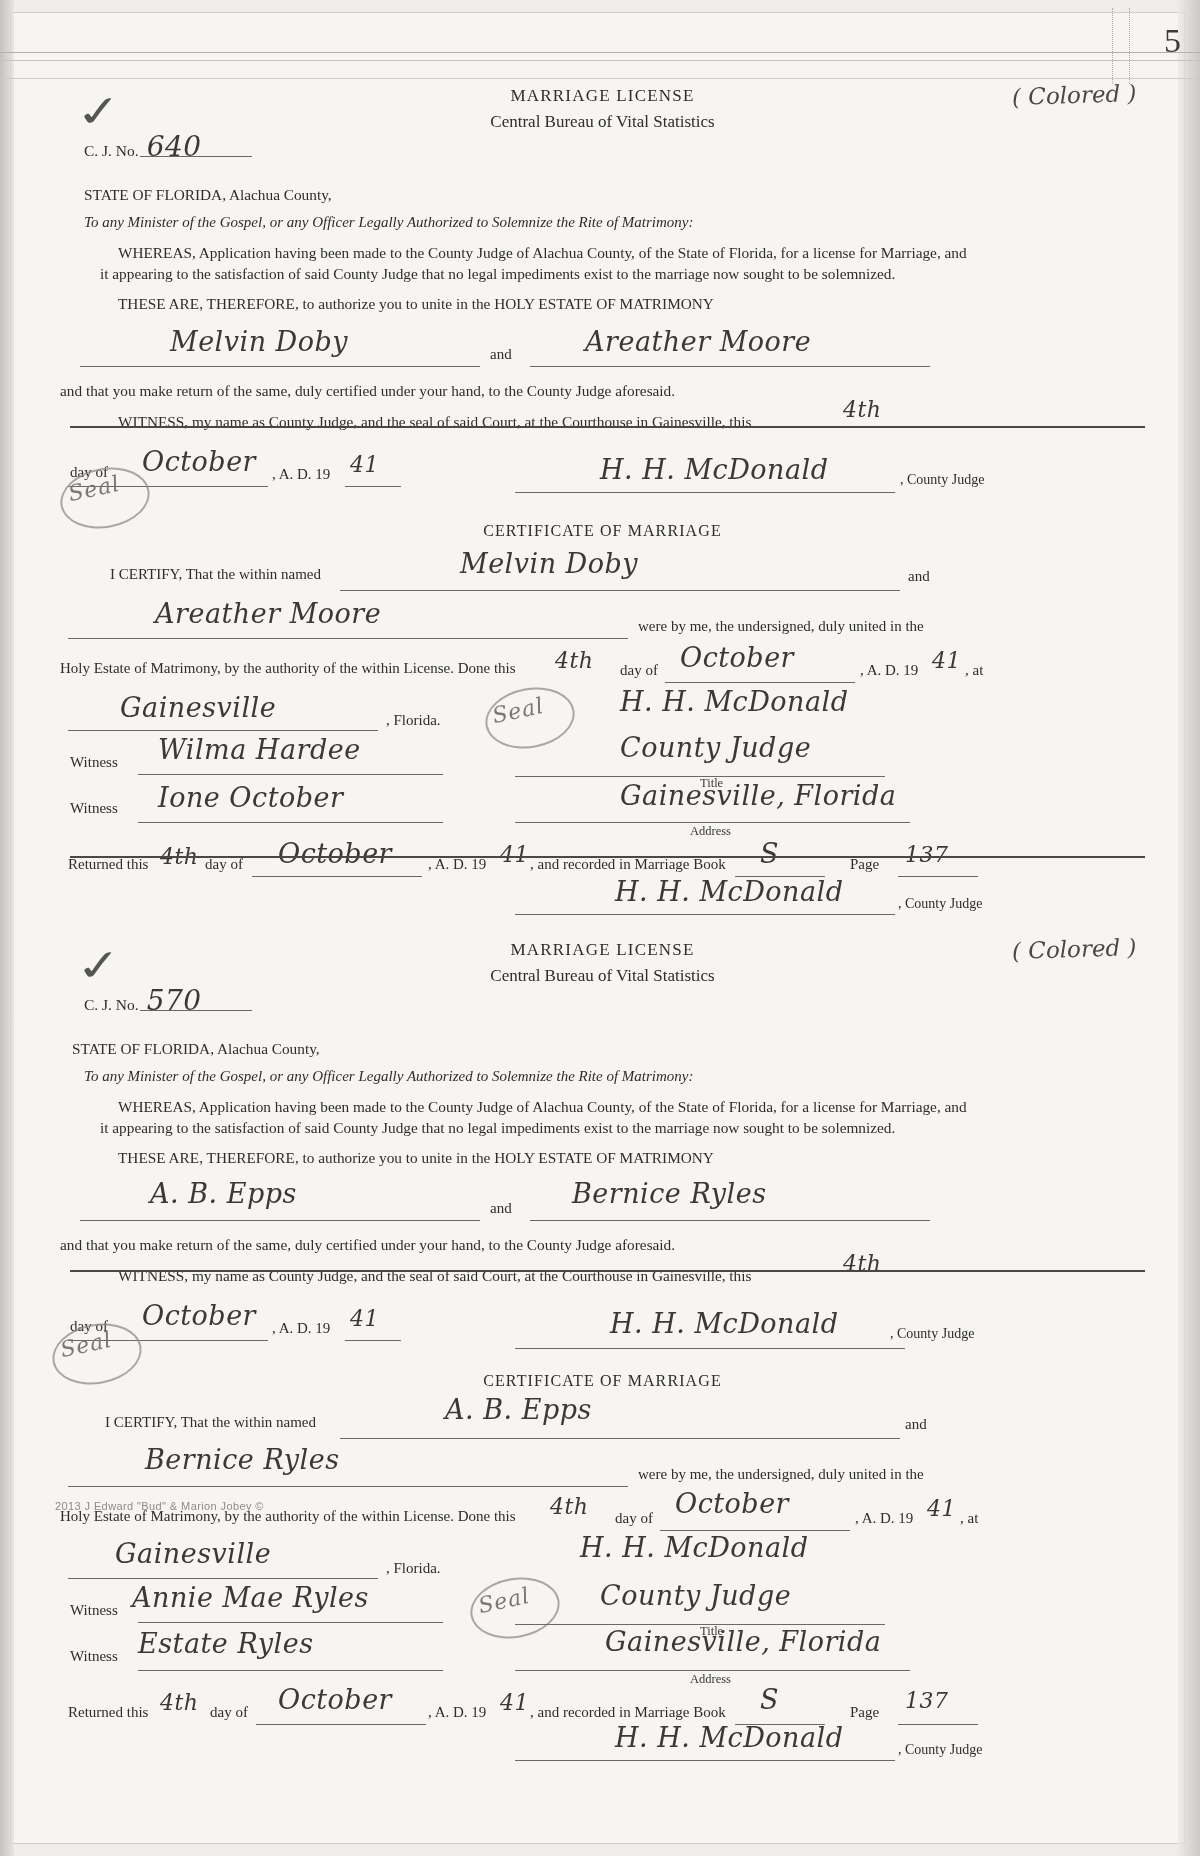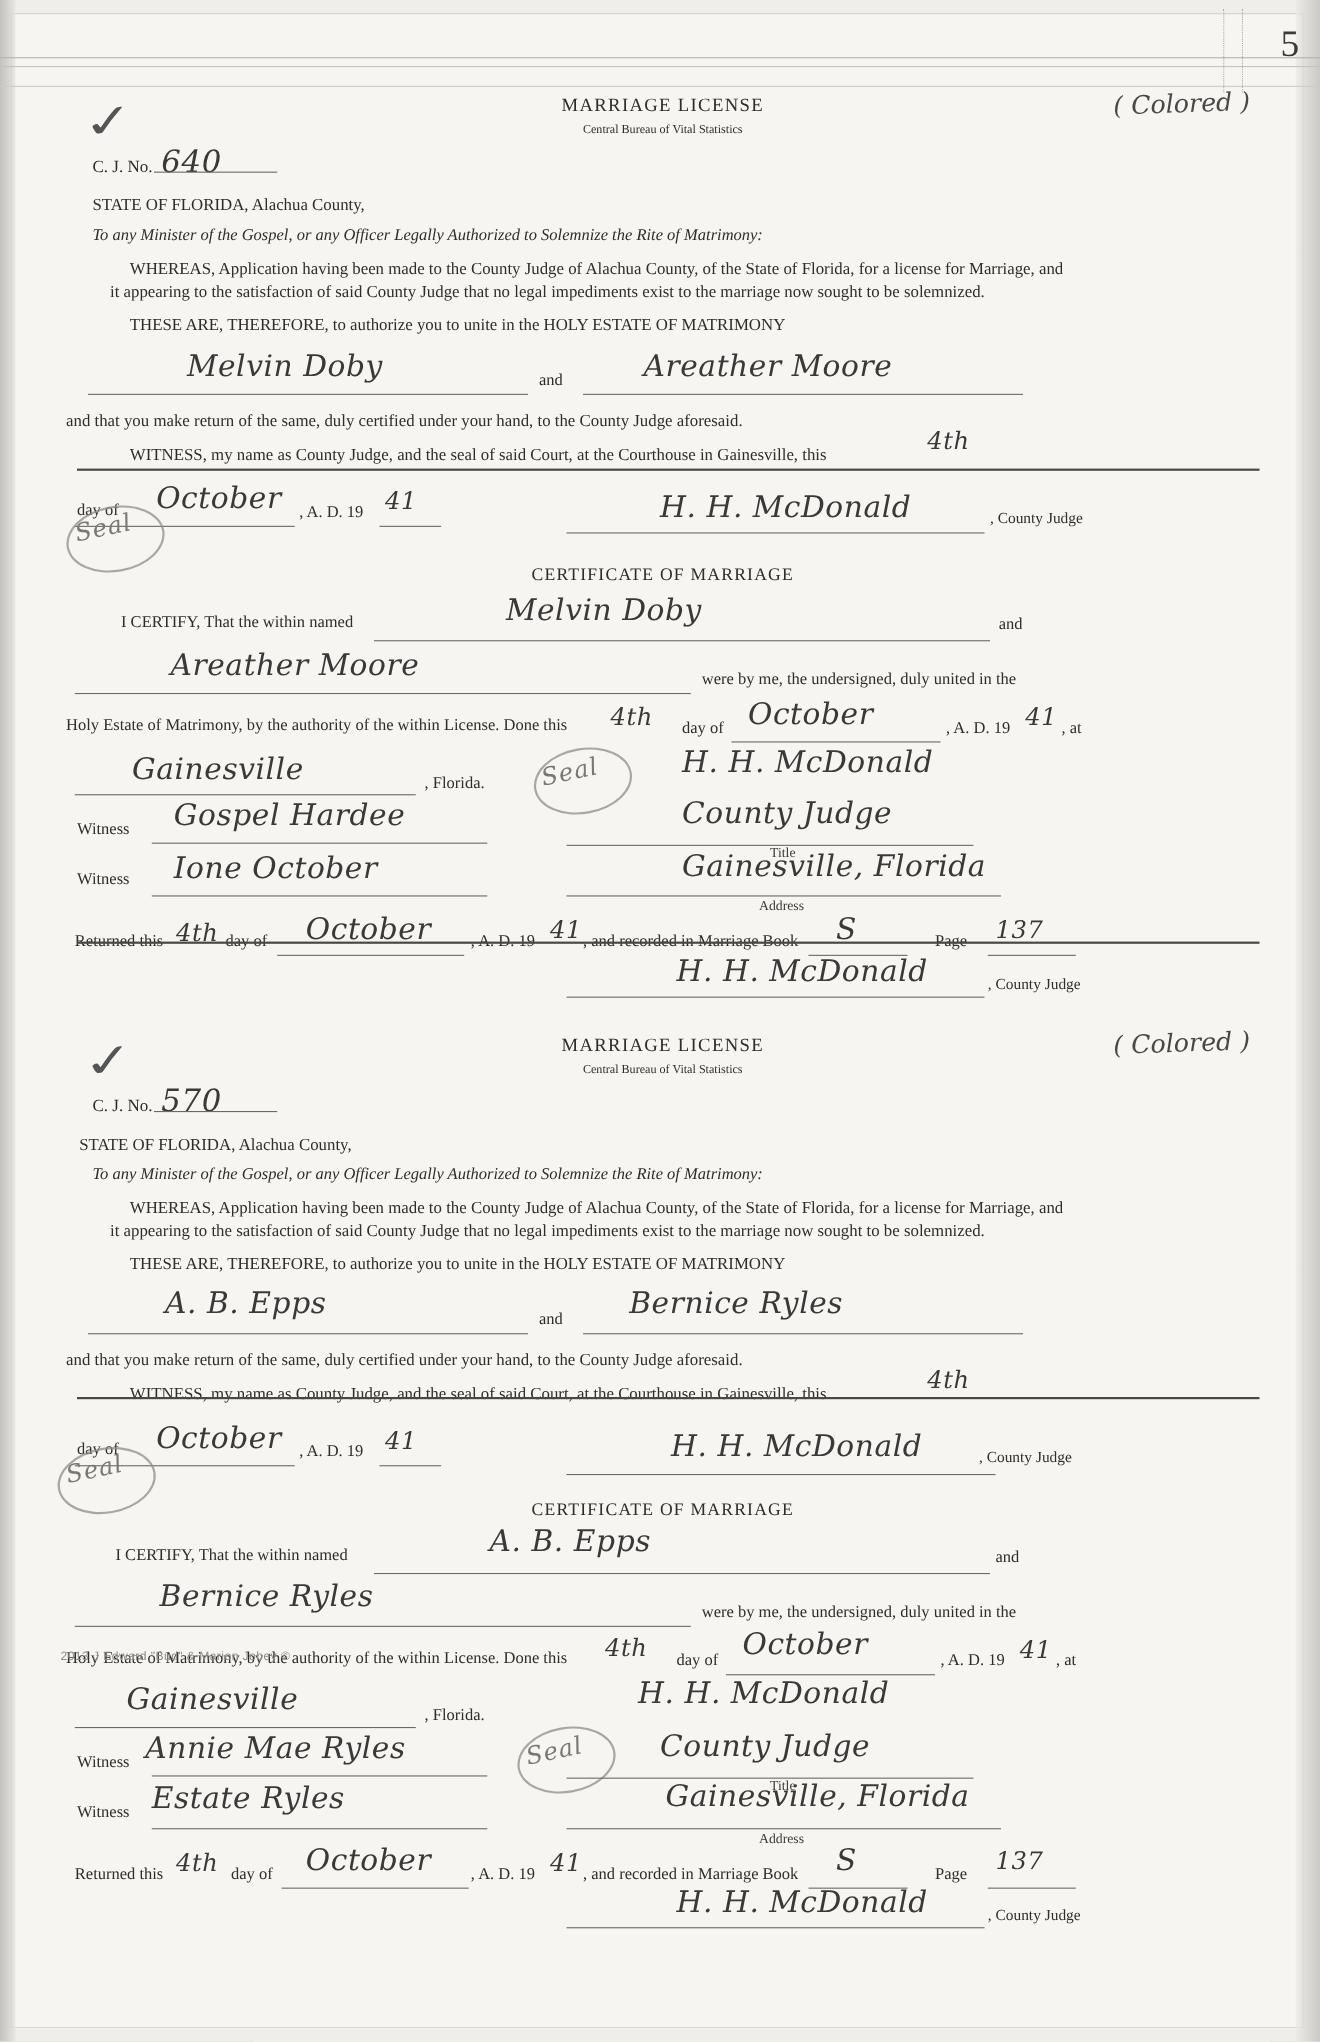--- a/index.html
+++ b/index.html
@@ -68,21 +68,21 @@
   .rec2{top:940px;}
 
   .hdr-title{
     text-align:center;
     font-size:17px;
     letter-spacing:1.2px;
     font-family:"Liberation Serif",serif;
   }
   .hdr-sub{
     text-align:center;
-    font-size:11px;
+    font-size:17px;
     margin-top:6px;
     font-family:"Liberation Serif",serif;
   }
   .colored{
     position:absolute;right:8px;top:-4px;
     font-family:"DejaVu Serif",serif;
     font-style:italic;
     font-size:23px;
     color:#4a4846;
     transform:rotate(-2deg);
@@ -257,21 +257,21 @@
 
       <div class="seal-ring" style="left:425px;top:-6px;"></div>
       <span class="seal" style="position:absolute;left:432px;top:4px;">Seal</span>
 
       <span class="hw hw-lg" style="position:absolute;left:560px;top:-8px;">H. H. McDonald</span>
     </div>
 
     <div style="position:relative;height:44px;">
       <span style="position:absolute;left:10px;top:14px;font-size:15px;">Witness</span>
       <div class="blank" style="left:78px;top:34px;width:305px;"></div>
-      <span class="hw hw-lg" style="position:absolute;left:98px;top:-6px;">Gospel Hardee</span>
+      <span class="hw hw-lg" style="position:absolute;left:98px;top:-6px;">Wilma Hardee</span>
       <span class="hw hw-lg" style="position:absolute;left:560px;top:-8px;">County Judge</span>
       <div class="blank" style="left:455px;top:36px;width:370px;"></div>
       <span class="small-label" style="position:absolute;left:640px;top:36px;">Title</span>
     </div>
 
     <div style="position:relative;height:48px;">
       <span style="position:absolute;left:10px;top:16px;font-size:15px;">Witness</span>
       <div class="blank" style="left:78px;top:38px;width:305px;"></div>
       <span class="hw hw-lg" style="position:absolute;left:98px;top:-2px;">Ione October</span>
       <span class="hw hw-lg" style="position:absolute;left:560px;top:-4px;">Gainesville, Florida</span>

